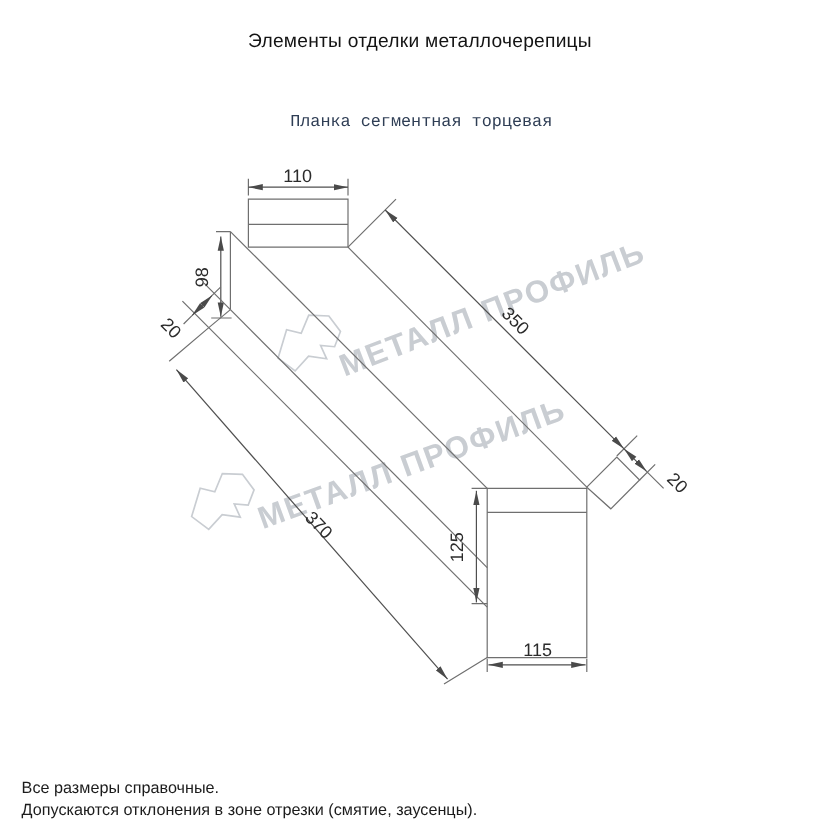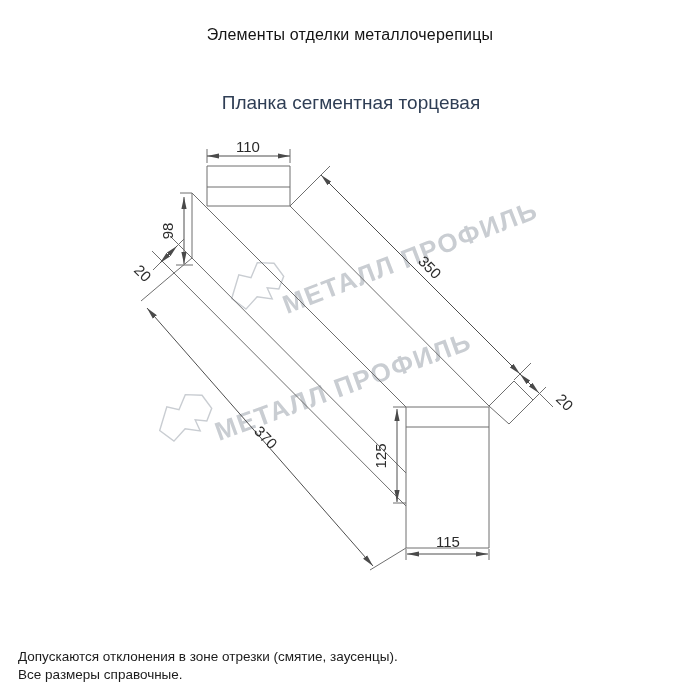--- a/index.html
+++ b/index.html
@@ -6,21 +6,21 @@
   body{
     width:700px;height:700px;position:relative;background:#ffffff;
     font-family:"Liberation Sans", sans-serif;overflow:hidden;
   }
   .page-title{
     position:absolute;left:0;right:0;top:26px;text-align:center;
     font-size:16px;font-weight:400;color:#141414;letter-spacing:0.2px;
   }
   .subtitle{
     position:absolute;left:2px;right:0;top:93px;text-align:center;
-    font-size:19px;line-height:19px;color:#2f3e55;
+    font-size:14px;line-height:19px;color:#2f3e55;font-family:Liberation Mono, monospace;
   }
   .footer{
     position:absolute;left:18px;top:648px;
     font-size:13.5px;line-height:18px;color:#1c1c1c;
   }
   svg.draw{position:absolute;left:0;top:0;}
   .objline{stroke:#6f6f6f;stroke-width:1;fill:none;}
   .dimline{stroke:#4f4f4f;stroke-width:1;fill:none;}
   .extline{stroke:#6f6f6f;stroke-width:1;fill:none;}
   .dimtext{font-family:"Liberation Sans",sans-serif;font-size:15px;fill:#2b2b2b;}
@@ -110,15 +110,15 @@
     <text class="dimtext" transform="translate(139,277) rotate(45)" text-anchor="middle">20</text>
     <text class="dimtext" transform="translate(426,271) rotate(45)" text-anchor="middle">350</text>
     <text class="dimtext" transform="translate(561,406) rotate(45)" text-anchor="middle">20</text>
     <text class="dimtext" transform="translate(262,441) rotate(46)" text-anchor="middle">370</text>
     <text class="dimtext" transform="translate(386,456) rotate(-90)" text-anchor="middle">125</text>
     <text class="dimtext" x="448" y="547" text-anchor="middle">115</text>
   </g>
 </svg>
 
 <div class="footer">
+  <div>Все размеры справочные.</div>
   <div>Допускаются отклонения в зоне отрезки (смятие, заусенцы).</div>
-  <div>Все размеры справочные.</div>
 </div>
 
 </body></html>

